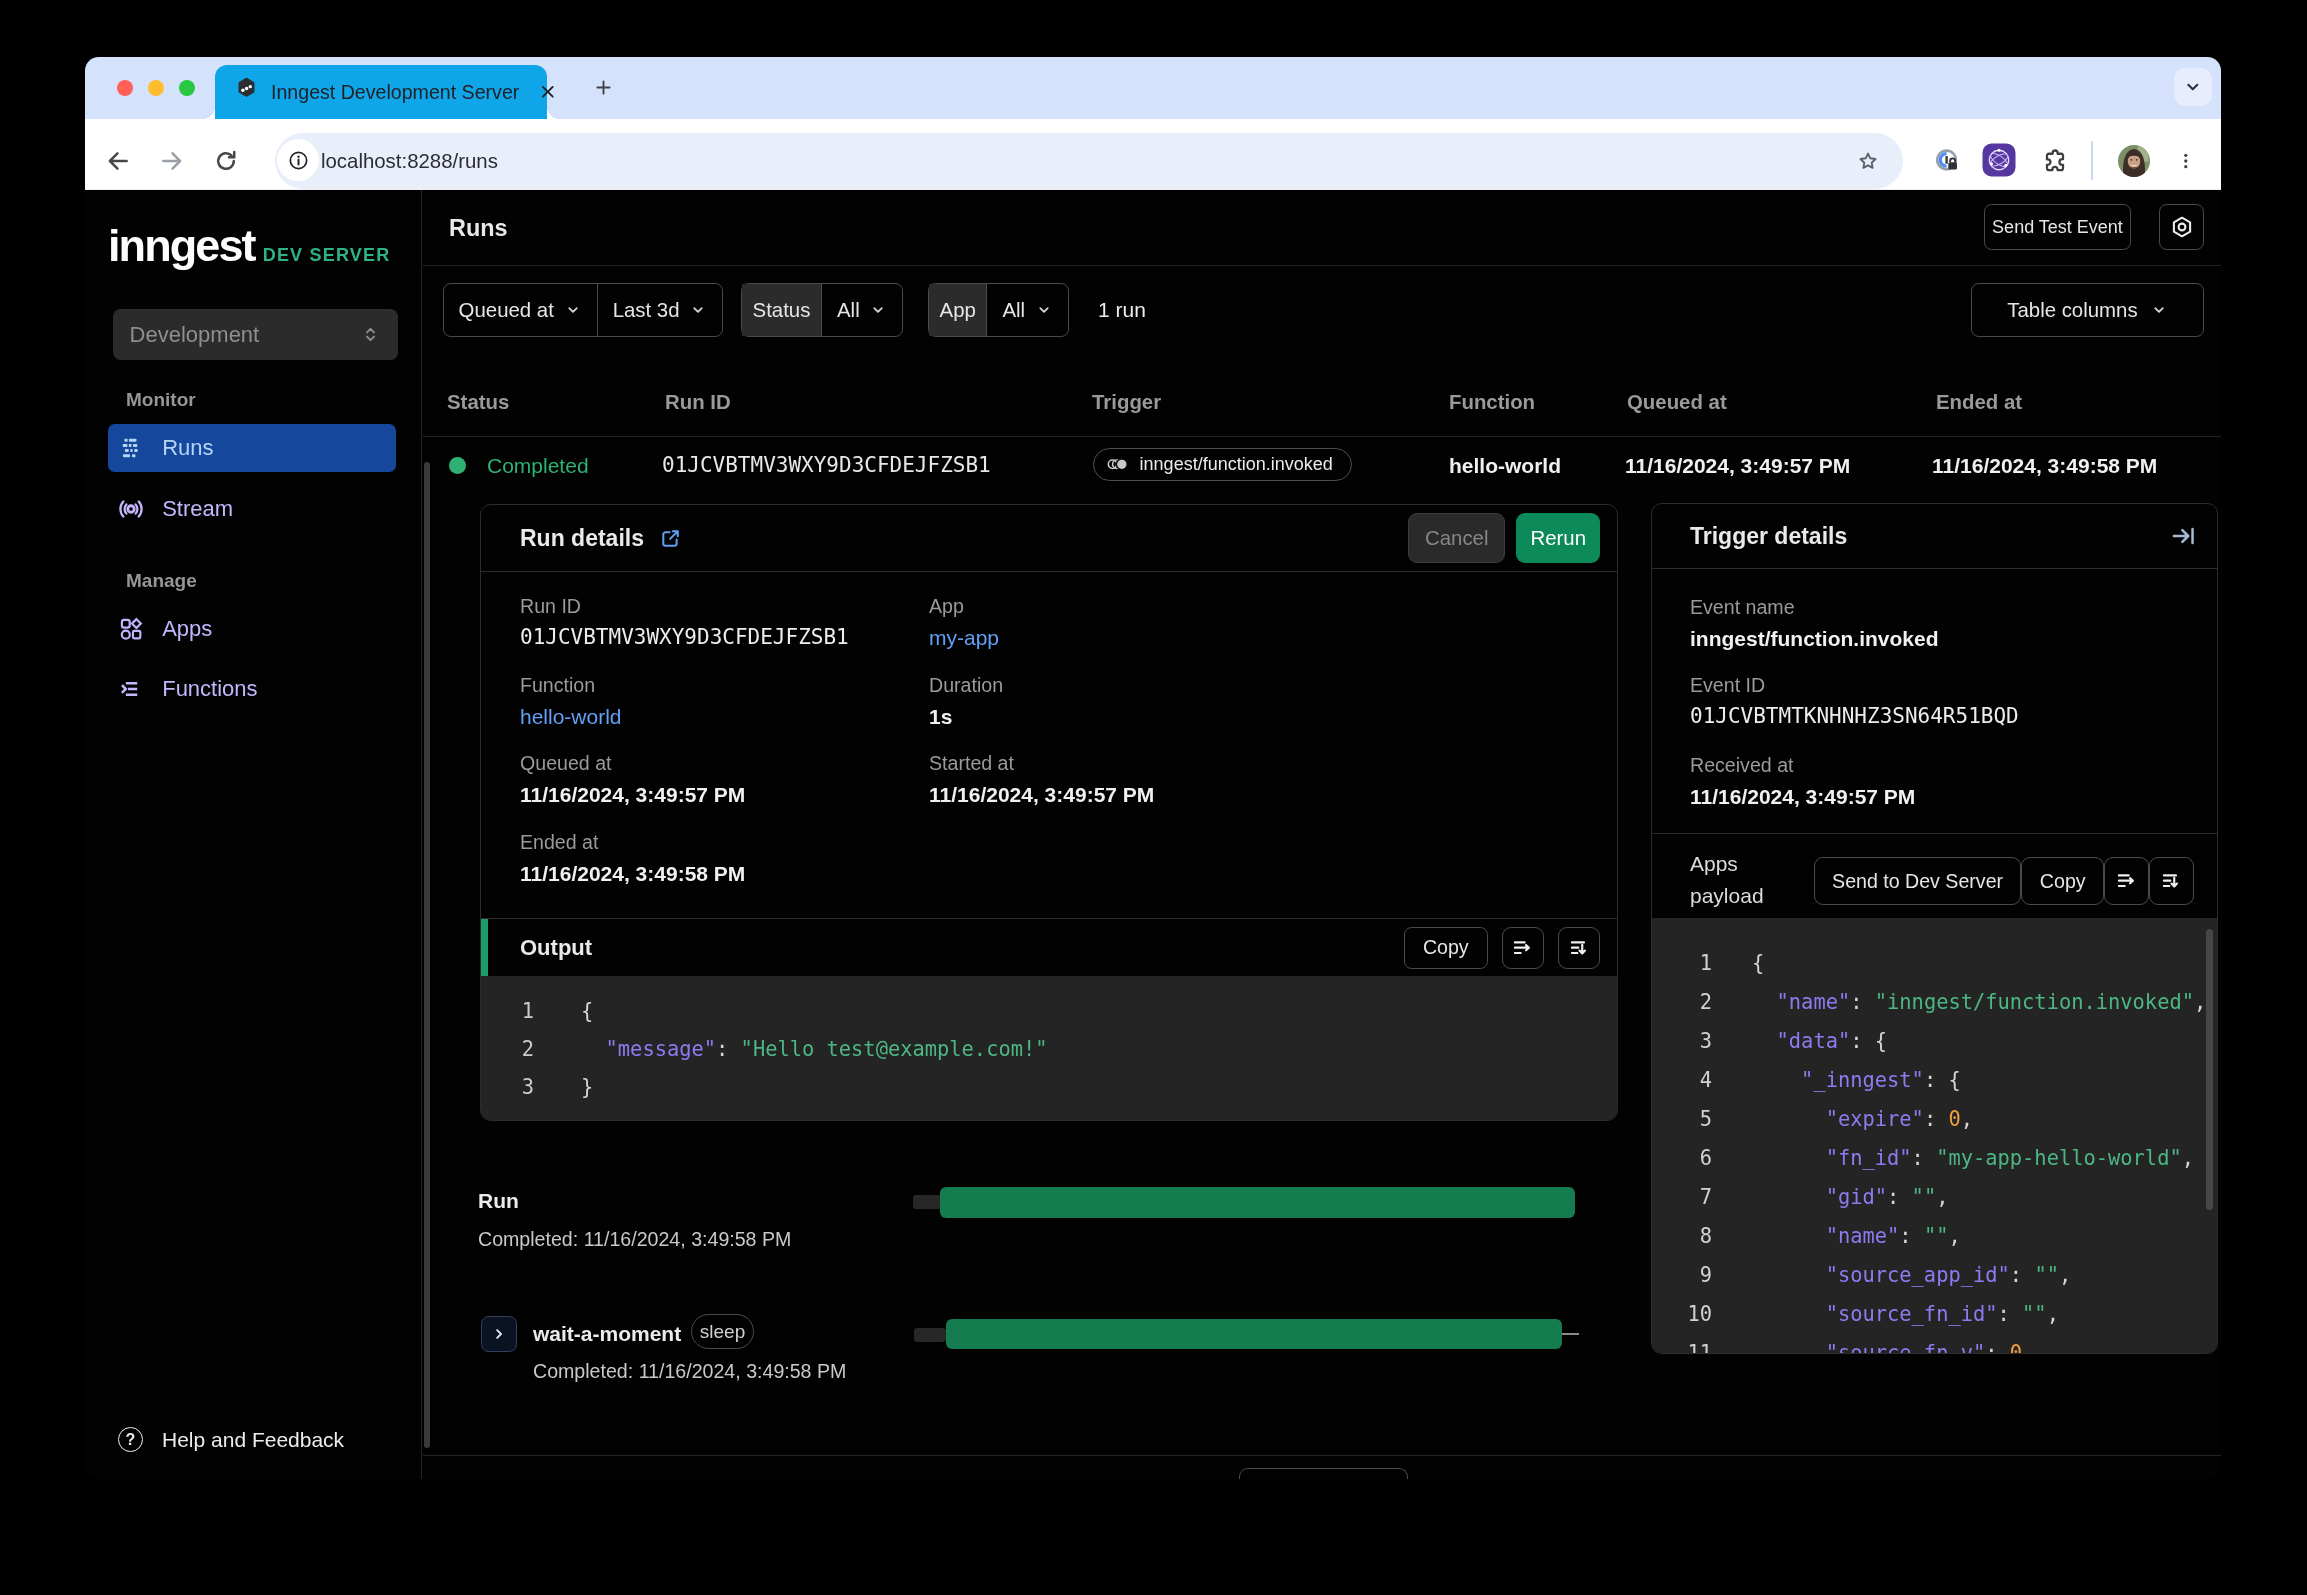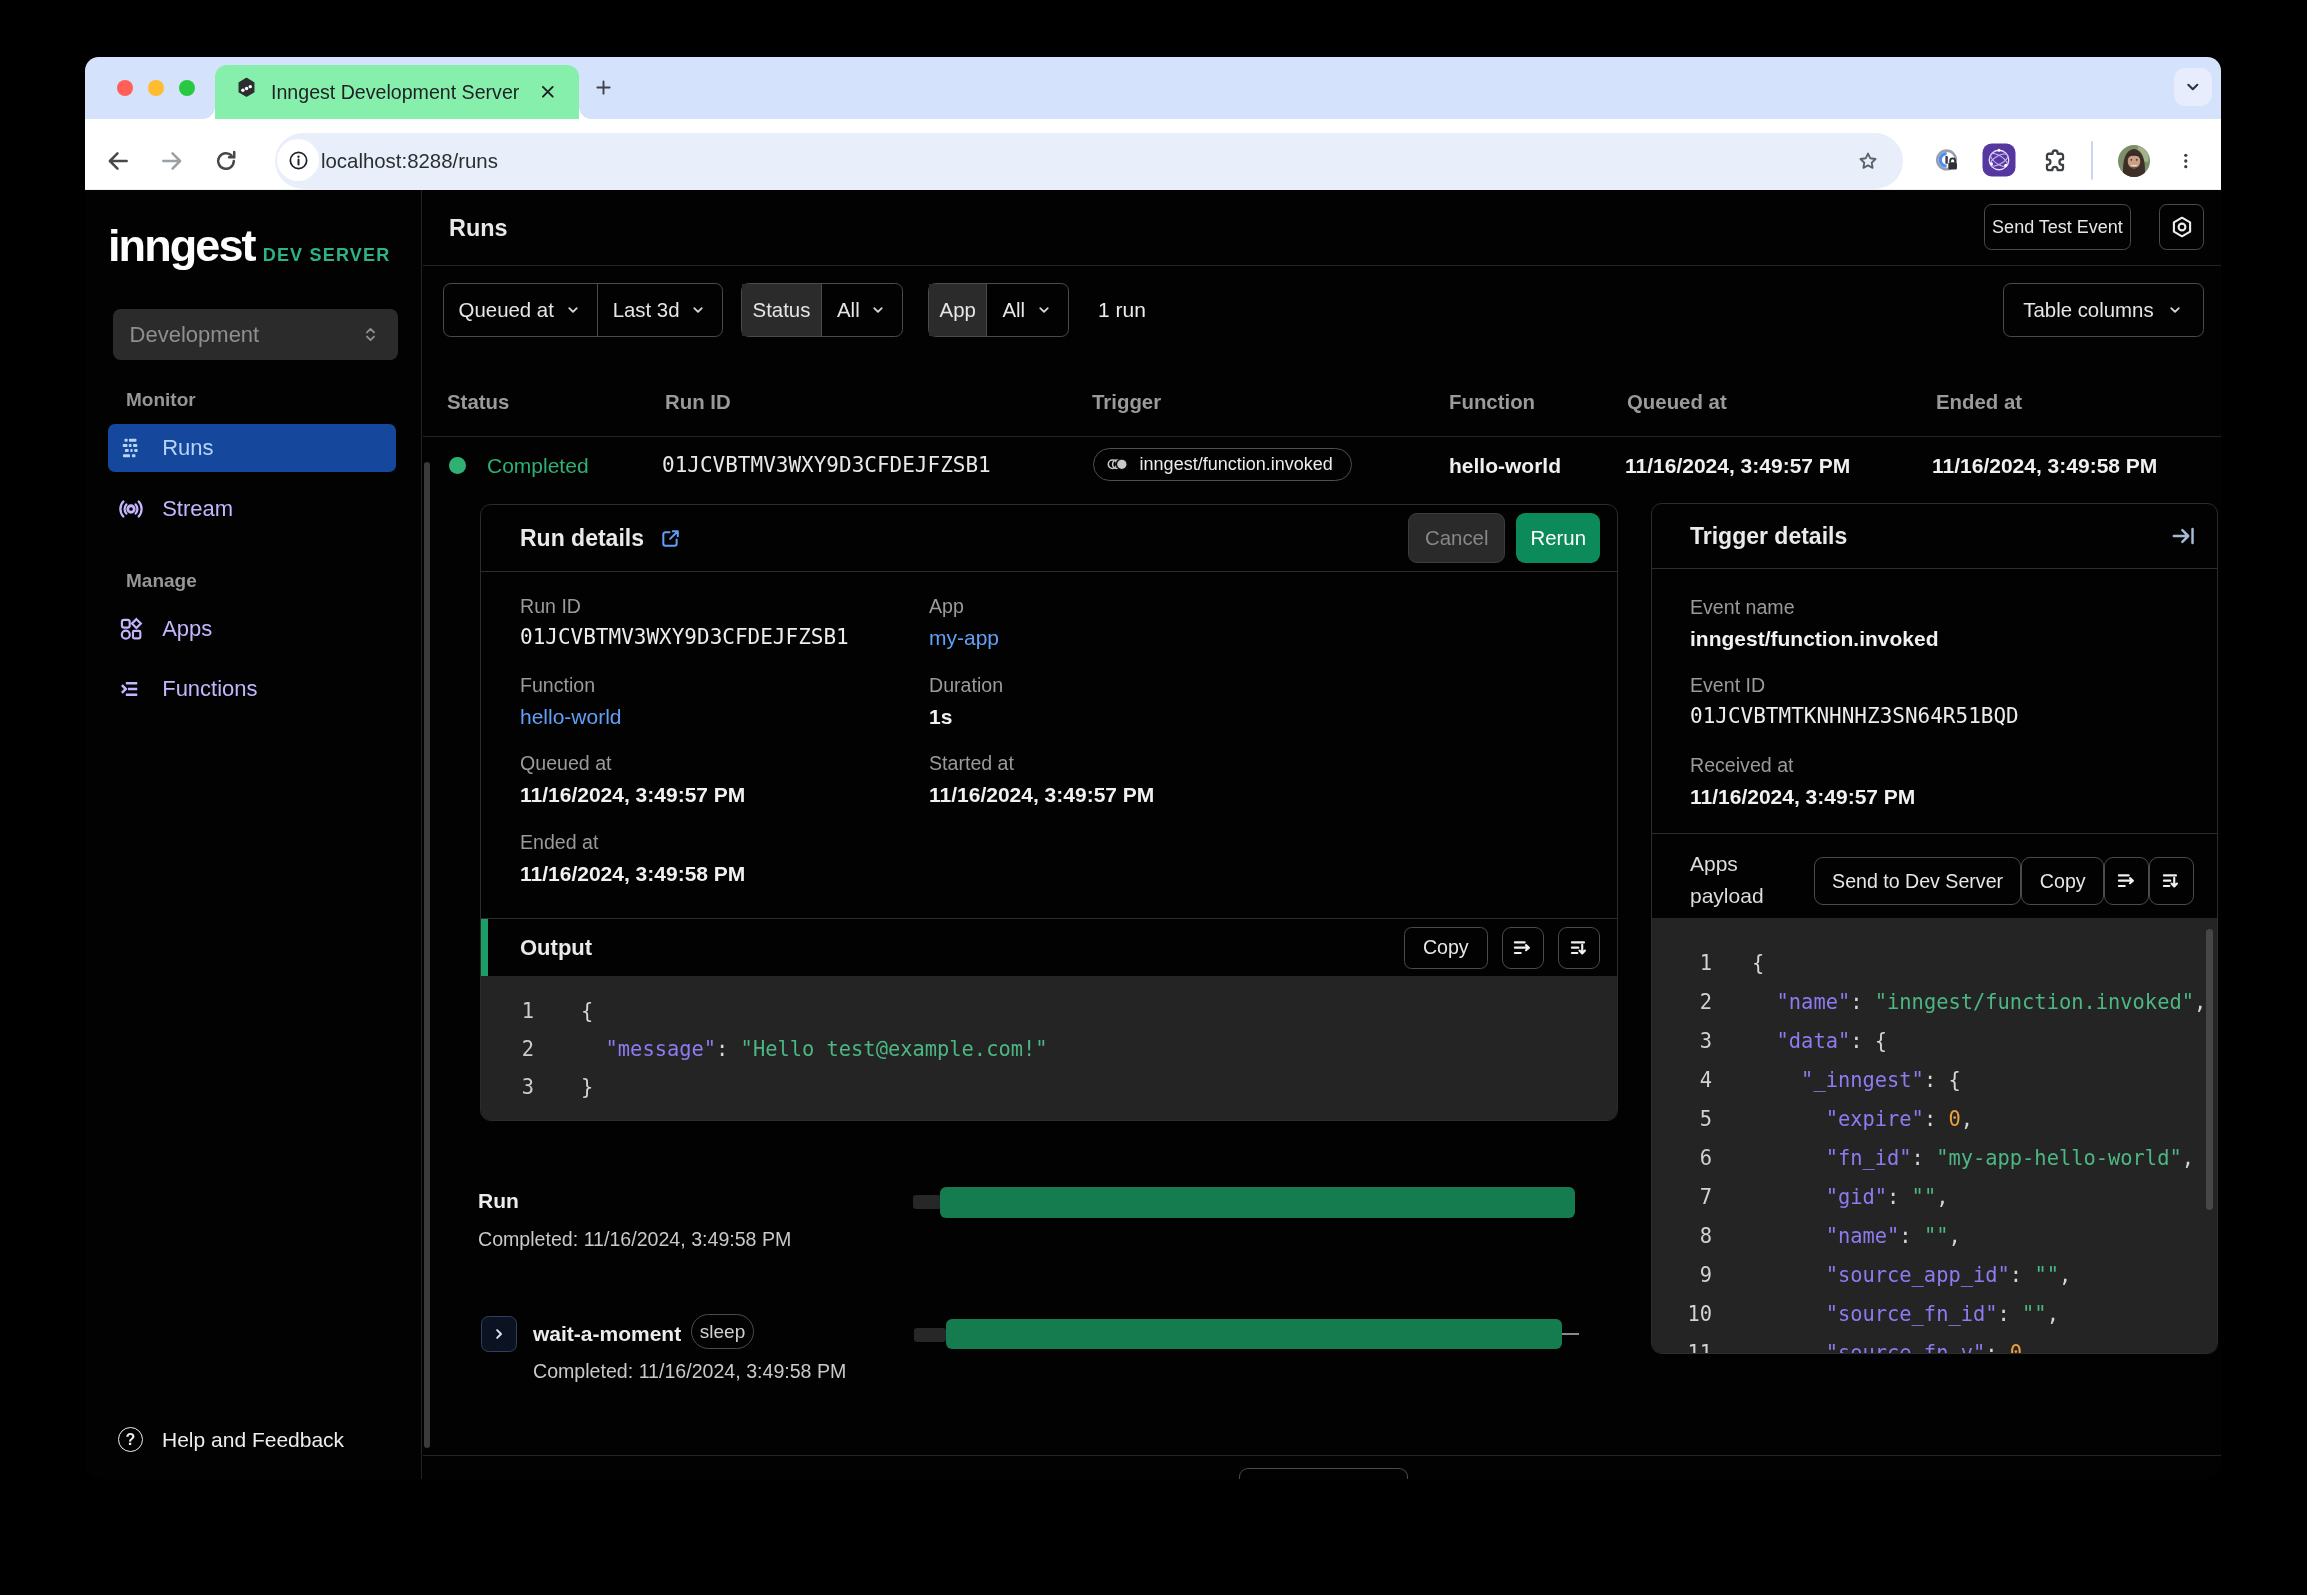--- a/index.html
+++ b/index.html
@@ -4,21 +4,21 @@
 <style>
 *{box-sizing:border-box;margin:0;padding:0}
 html,body{width:2307px;height:1595px;background:#000;overflow:hidden}
 body{font-family:"Liberation Sans",sans-serif;-webkit-font-smoothing:antialiased}
 button{background:none;border:0;padding:0;margin:0;color:inherit;font-family:inherit;font-size:inherit;cursor:default}
 .window{position:absolute;left:85px;top:57px;width:2136px;height:1422px;background:#020202;border-radius:13.6px;overflow:hidden}
 
 .tabstrip{position:absolute;left:0;top:0;right:0;height:62px;background:#d4e2fb}
 .tl{position:absolute;top:23px;width:16px;height:16px;border-radius:50%}
 .tl-r{left:32px;background:#ff5f57}.tl-y{left:63px;background:#febc2e}.tl-g{left:94px;background:#28c840}
-.tab{position:absolute;left:130px;top:8.3px;width:364px;height:54px;background:#86efac;border-radius:12px 12px 0 0}
+.tab{position:absolute;left:130px;top:8.3px;width:332px;height:54px;background:#0ea5e9;border-radius:12px 12px 0 0}
 .tab:before,.tab:after{content:"";position:absolute;bottom:0;width:12px;height:12px}
 .tab:before{left:-12px;background:radial-gradient(circle at 0 0,rgba(0,0,0,0) 11.7px,#fff 12px)}
 .tab:after{right:-12px;background:radial-gradient(circle at 100% 0,rgba(0,0,0,0) 11.7px,#fff 12px)}
 .favicon{position:absolute;left:21px;top:12px;width:21px;height:21px}
 .tab-title{position:absolute;left:56px;top:0;height:54px;line-height:54px;font-size:19.6px;color:#1f2023;white-space:nowrap}
 .tab-close{position:absolute;left:323px;top:16.6px;width:19.6px;height:19.6px;color:#1f2023}
 .newtab{position:absolute;left:508px;top:20.4px;width:21px;height:21px;color:#40434a}
 .strip-chevron{position:absolute;left:2089px;top:10.6px;width:38px;height:38px;border-radius:11.3px;background:#e7edfc;display:flex;align-items:center;justify-content:center;color:#30333a}
 .strip-chevron svg{width:19.6px;height:19.6px}
 .toolbar{position:absolute;left:0;top:62px;right:0;height:71px;background:#fff;border-bottom:1.5px solid #eceef1}
@@ -60,21 +60,21 @@
 .gear-btn{position:absolute;left:1736px;top:14.4px;width:45px;height:46px;color:#ececec}
 .gear-btn svg{width:24px;height:24px}
 .filters{position:absolute;top:76px;left:0;right:0;height:89px}
 .fgroup{position:absolute;top:17.4px;height:54px;border:1.5px solid #4b4b4b;border-radius:7.6px;display:flex;align-items:stretch;font-size:20.4px;font-weight:500;color:#e6e6e6}
 .fseg{display:flex;align-items:center;padding:0 15px;white-space:nowrap}
 .fseg + .fseg{border-left:1.5px solid #4b4b4b}
 .fseg.tag{background:#2b2b2b;padding:0 10.6px}
 .fchev{width:18px;height:18px;margin-left:9.8px;color:#d6d6d6;flex:none}
 .fg1{left:19.6px}.fg2{left:318px}.fg3{left:505px}
 .fcount{position:absolute;left:675px;top:17.4px;height:54px;line-height:54px;font-weight:400;font-size:21px;color:#ececec}
-.cols-btn{position:absolute;right:17.4px;top:17.4px;height:54px;padding:0 19px;font-size:20.4px;font-weight:500}
+.cols-btn{position:absolute;right:17.4px;top:17.4px;height:54px;padding:0 35px;font-size:20.4px;font-weight:500}
 .cols-btn .fchev{margin-left:12px}
 .th{position:absolute;top:201px;font-size:20.4px;font-weight:700;color:#9a9a9a}
 .rowline{position:absolute;left:0;right:0;top:246px;height:0.8px;background:#232323}
 .bottom-line{position:absolute;left:0;right:0;top:1265px;height:0.8px;background:#232323}
 .rr{position:absolute;top:264px;white-space:nowrap}
 .dot{position:absolute;left:26px;top:267px;width:16.6px;height:16.6px;border-radius:50%;background:#2eb173}
 .rc-status{left:64px;color:#2eb173;font-weight:500;font-size:21px}
 .rc-id{left:239px;font-family:"DejaVu Sans Mono",monospace;font-size:21px;color:#e8e8e8;top:263px}
 .trigger-pill{position:absolute;left:670px;top:258px;height:33px;border:1.5px solid #4f4f4f;border-radius:16.6px;display:flex;align-items:center;padding:0 18px 0 12px;color:#ececec;font-size:18px;font-weight:500;white-space:nowrap}
 .trigger-pill svg{width:26px;height:16.6px;margin-right:7.6px;color:#c9c9c9;flex:none}

